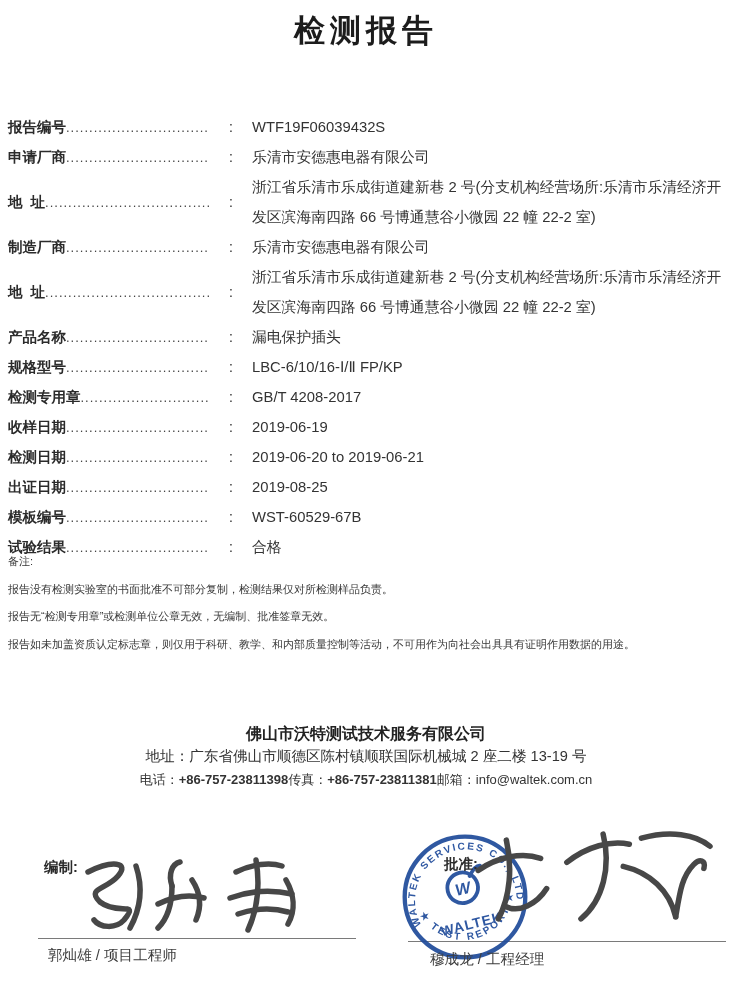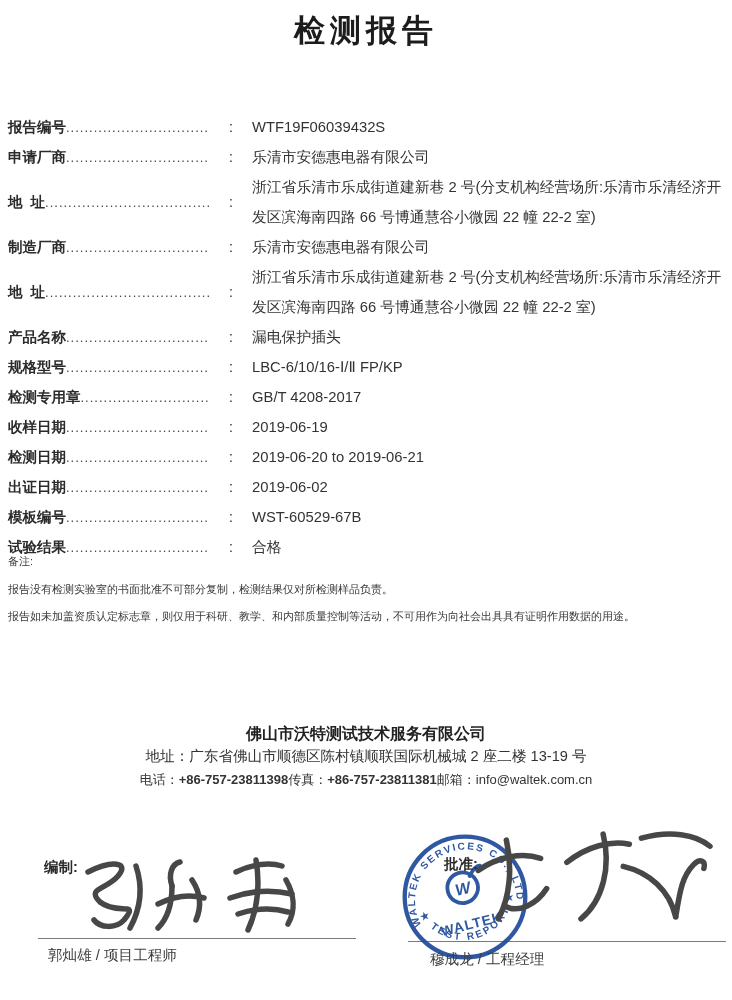--- a/index.html
+++ b/index.html
@@ -108,37 +108,38 @@
       <div class="field-value">2019-06-19</div>
     </div>
     <div class="field-row">
       <div class="field-label"><span>检测日期</span><span class="leader"></span></div>
       <div class="field-colon">:</div>
       <div class="field-value">2019-06-20 to 2019-06-21</div>
     </div>
     <div class="field-row">
       <div class="field-label"><span>出证日期</span><span class="leader"></span></div>
       <div class="field-colon">:</div>
-      <div class="field-value">2019-06-02</div>
+      <div class="field-value">2019-08-25</div>
     </div>
     <div class="field-row">
       <div class="field-label"><span>模板编号</span><span class="leader"></span></div>
       <div class="field-colon">:</div>
       <div class="field-value">WST-60529-67B</div>
     </div>
     <div class="field-row">
       <div class="field-label"><span>试验结果</span><span class="leader"></span></div>
       <div class="field-colon">:</div>
       <div class="field-value">合格</div>
     </div>
   </div>
 
   <div class="notes">
     <div>备注:</div>
     <div>报告没有检测实验室的书面批准不可部分复制，检测结果仅对所检测样品负责。</div>
+    <div>报告无“检测专用章”或检测单位公章无效，无编制、批准签章无效。</div>
     <div>报告如未加盖资质认定标志章，则仅用于科研、教学、和内部质量控制等活动，不可用作为向社会出具具有证明作用数据的用途。</div>
   </div>
 
   <div class="maker">
     <div class="maker-company">佛山市沃特测试技术服务有限公司</div>
     <div class="maker-address">地址：广东省佛山市顺德区陈村镇顺联国际机械城 2 座二楼 13-19 号</div>
     <div class="maker-contacts">
       <span><span>电话：</span><span class="contact-value">+86-757-23811398</span></span>
       <span><span>传真：</span><span class="contact-value">+86-757-23811381</span></span>
       <span><span>邮箱：</span><span class="contact-value plain">info@waltek.com.cn</span></span>

